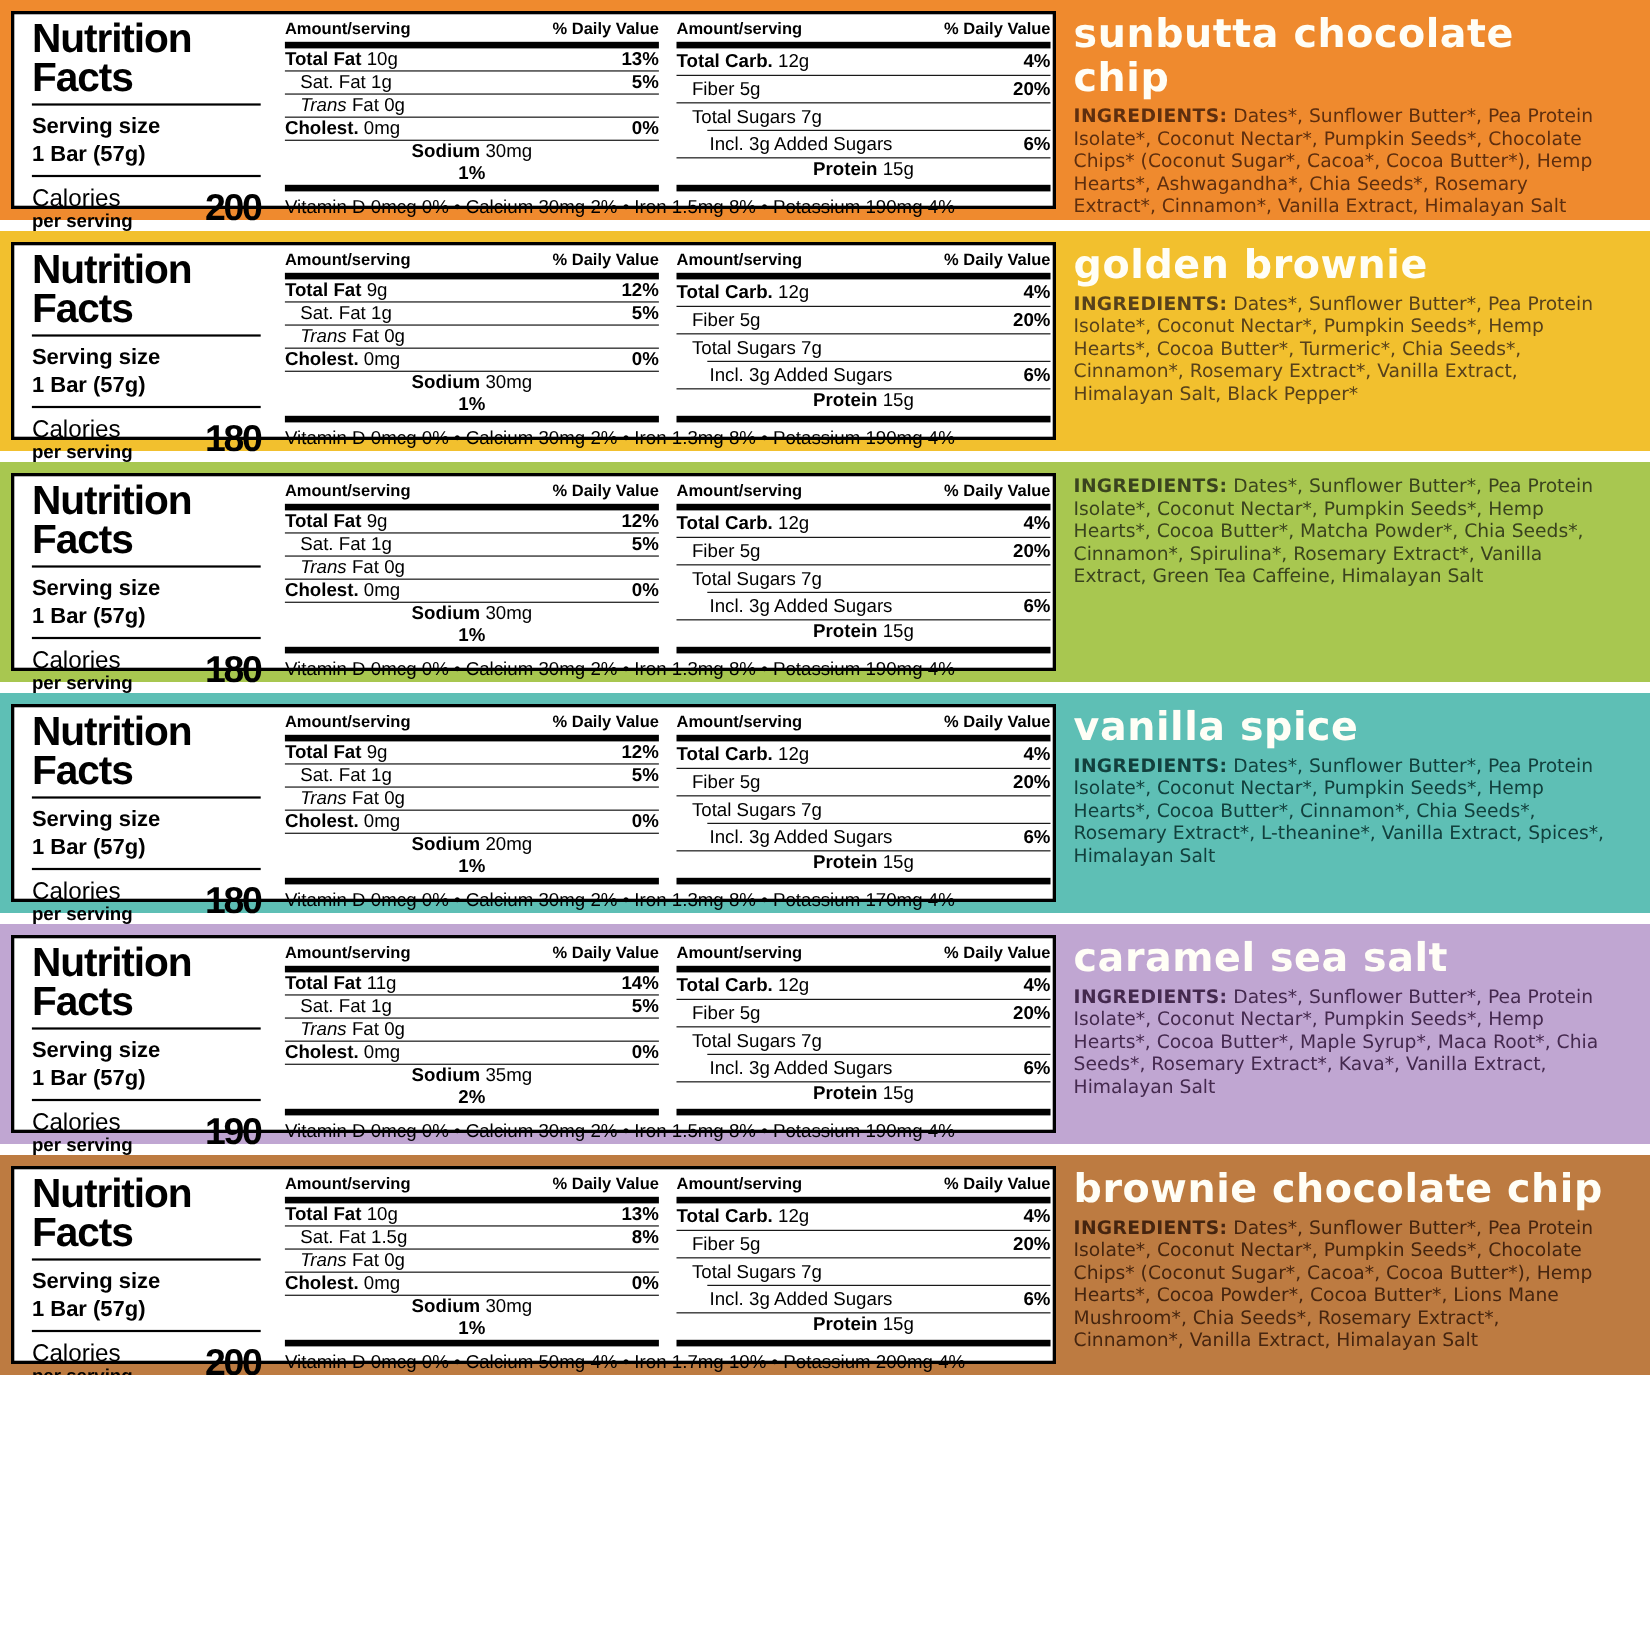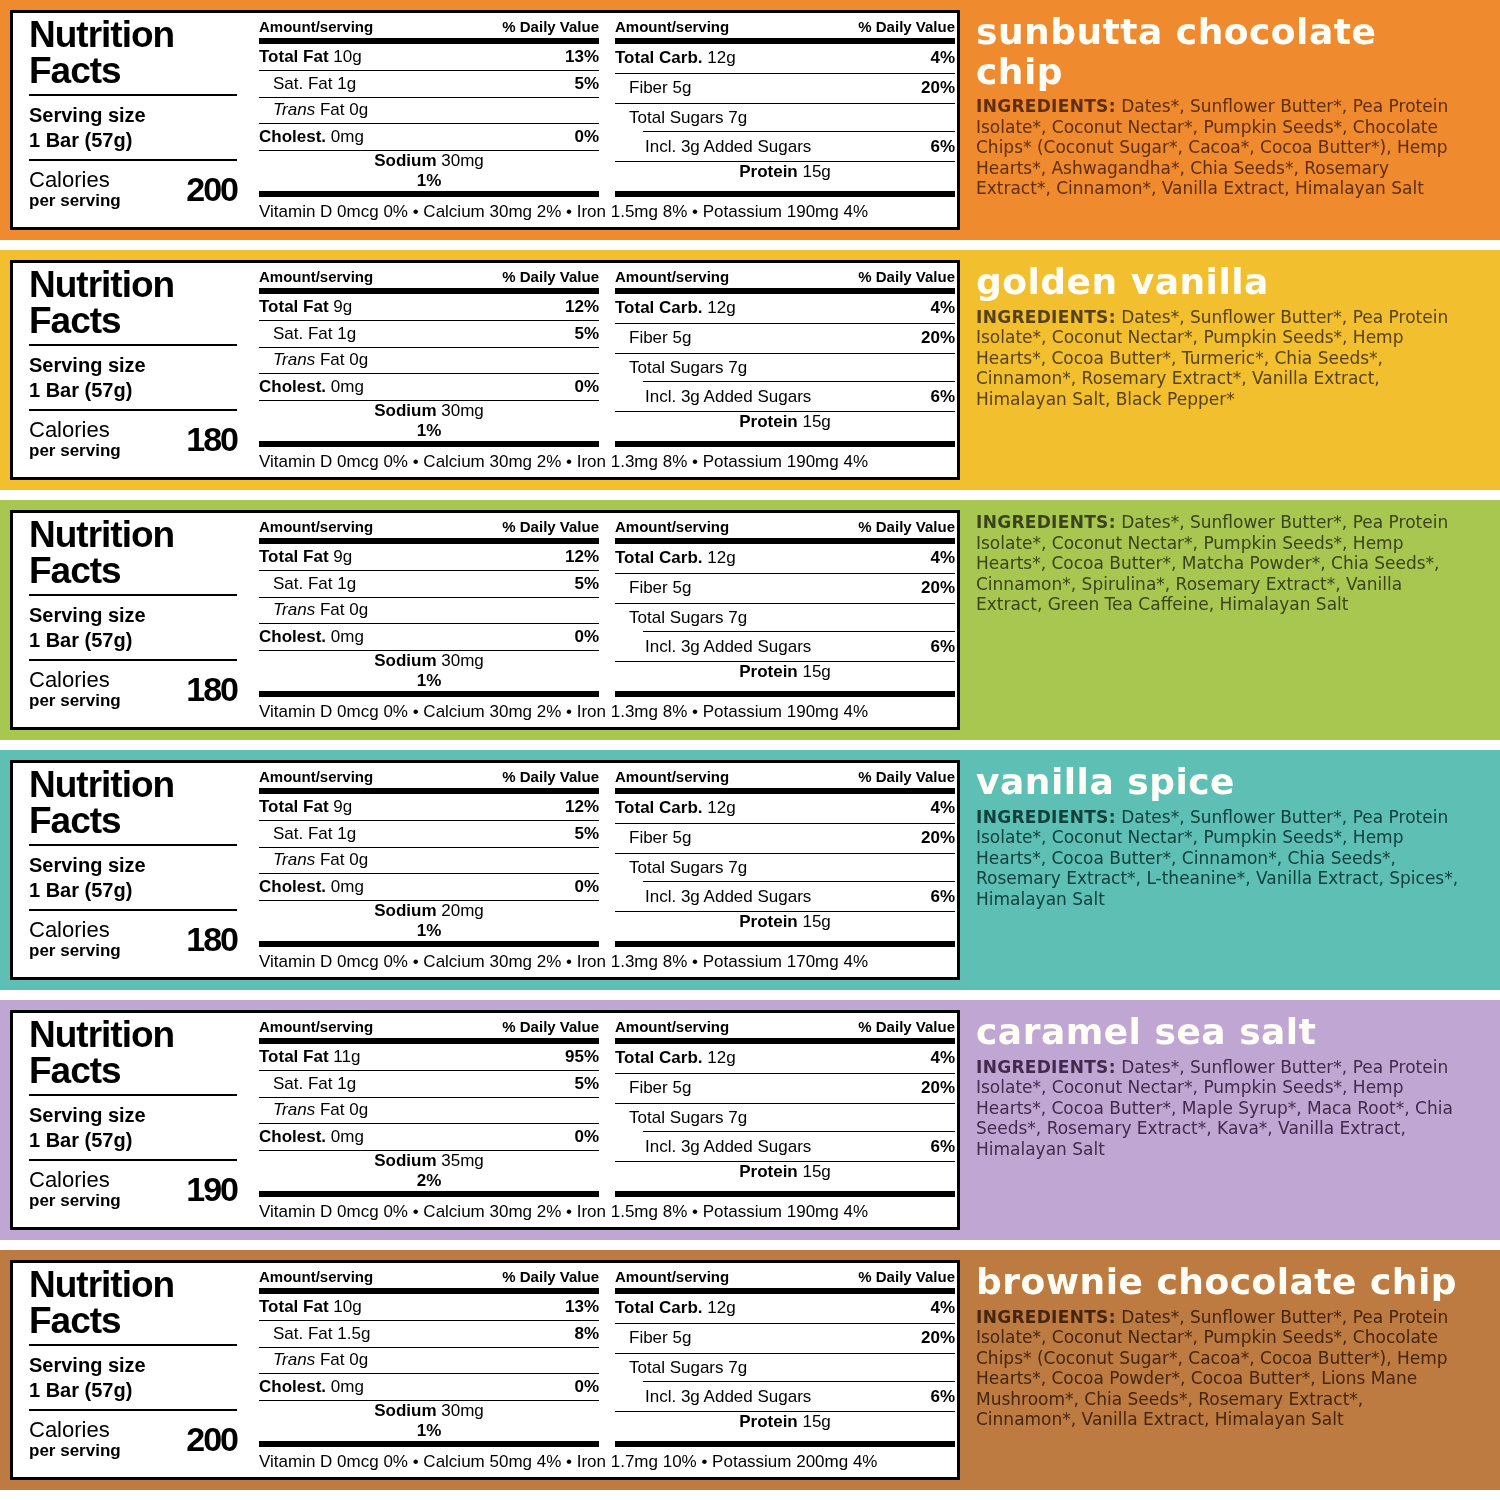--- a/index.html
+++ b/index.html
@@ -1,21 +1,21 @@
 <!DOCTYPE html>
 <html><head>
 <meta charset="utf-8">
 <style>
   html,body{margin:0;padding:0;background:#ffffff;}
   body{width:1500px;font-family:"Liberation Sans",sans-serif;color:#000;}
   main{display:block;}
 
   .panel{
     box-sizing:border-box;
-    height:240px;
+    height:200px;
     margin-bottom:10px;
     padding:10px;
     background:var(--bg);
     display:flex;
   }
   .panel:last-child{margin-bottom:0;}
 
   
   .nf-box{
     box-sizing:border-box;
@@ -295,21 +295,21 @@
                   <span class="ndv"></span>
                 </div>
               </div>
             <div class="thick"></div>
           </div>
         </div>
         <div class="footnote">Vitamin D 0mcg 0% • Calcium 30mg 2% • Iron 1.3mg 8% • Potassium 190mg 4%</div>
       </div>
     </div>
     <div class="flavor-block">
-      <h2 class="flavor-title">golden vanilla</h2>
+      <h2 class="flavor-title">golden brownie</h2>
       <p class="ingredients"><b>INGREDIENTS:</b> <span>Dates*, Sunflower Butter*, Pea Protein Isolate*, Coconut Nectar*, Pumpkin Seeds*, Hemp Hearts*, Cocoa Butter*, Turmeric*, Chia Seeds*, Cinnamon*, Rosemary Extract*, Vanilla Extract, Himalayan Salt, Black Pepper*</span></p>
     </div>
   </section>
     <section class="panel" style="--bg: #A8C750; --ink: #3A431E;">
     <div class="nf-box">
       <div class="nf-left">
         <div class="nf-title">Nutrition Facts</div>
         <hr class="rule">
         <div class="serving-label">Serving size</div>
         <div class="serving-size">1 Bar (57g)</div>
@@ -499,21 +499,21 @@
         <div class="cols-wrap">
           <div class="nf-col">
             <div class="col-head">
               <span>Amount/serving</span>
               <span>% Daily Value</span>
             </div>
             <div class="thick"></div>
             <div class="rows">
                 <div class="nrow ind0">
                   <span class="nlabel"><span class="pb">Total Fat</span><span class="pv"> 11g</span></span>
-                  <span class="ndv">95%</span>
+                  <span class="ndv">14%</span>
                 </div>
                 <div class="nrow ind1">
                   <span class="nlabel"><span class="pr">Sat. Fat</span><span class="pv"> 1g</span></span>
                   <span class="ndv">5%</span>
                 </div>
                 <div class="nrow ind1">
                   <span class="nlabel"><span class="pi">Trans</span><span class="pr"> Fat</span><span class="pv"> 0g</span></span>
                   <span class="ndv"></span>
                 </div>
                 <div class="nrow ind0">

